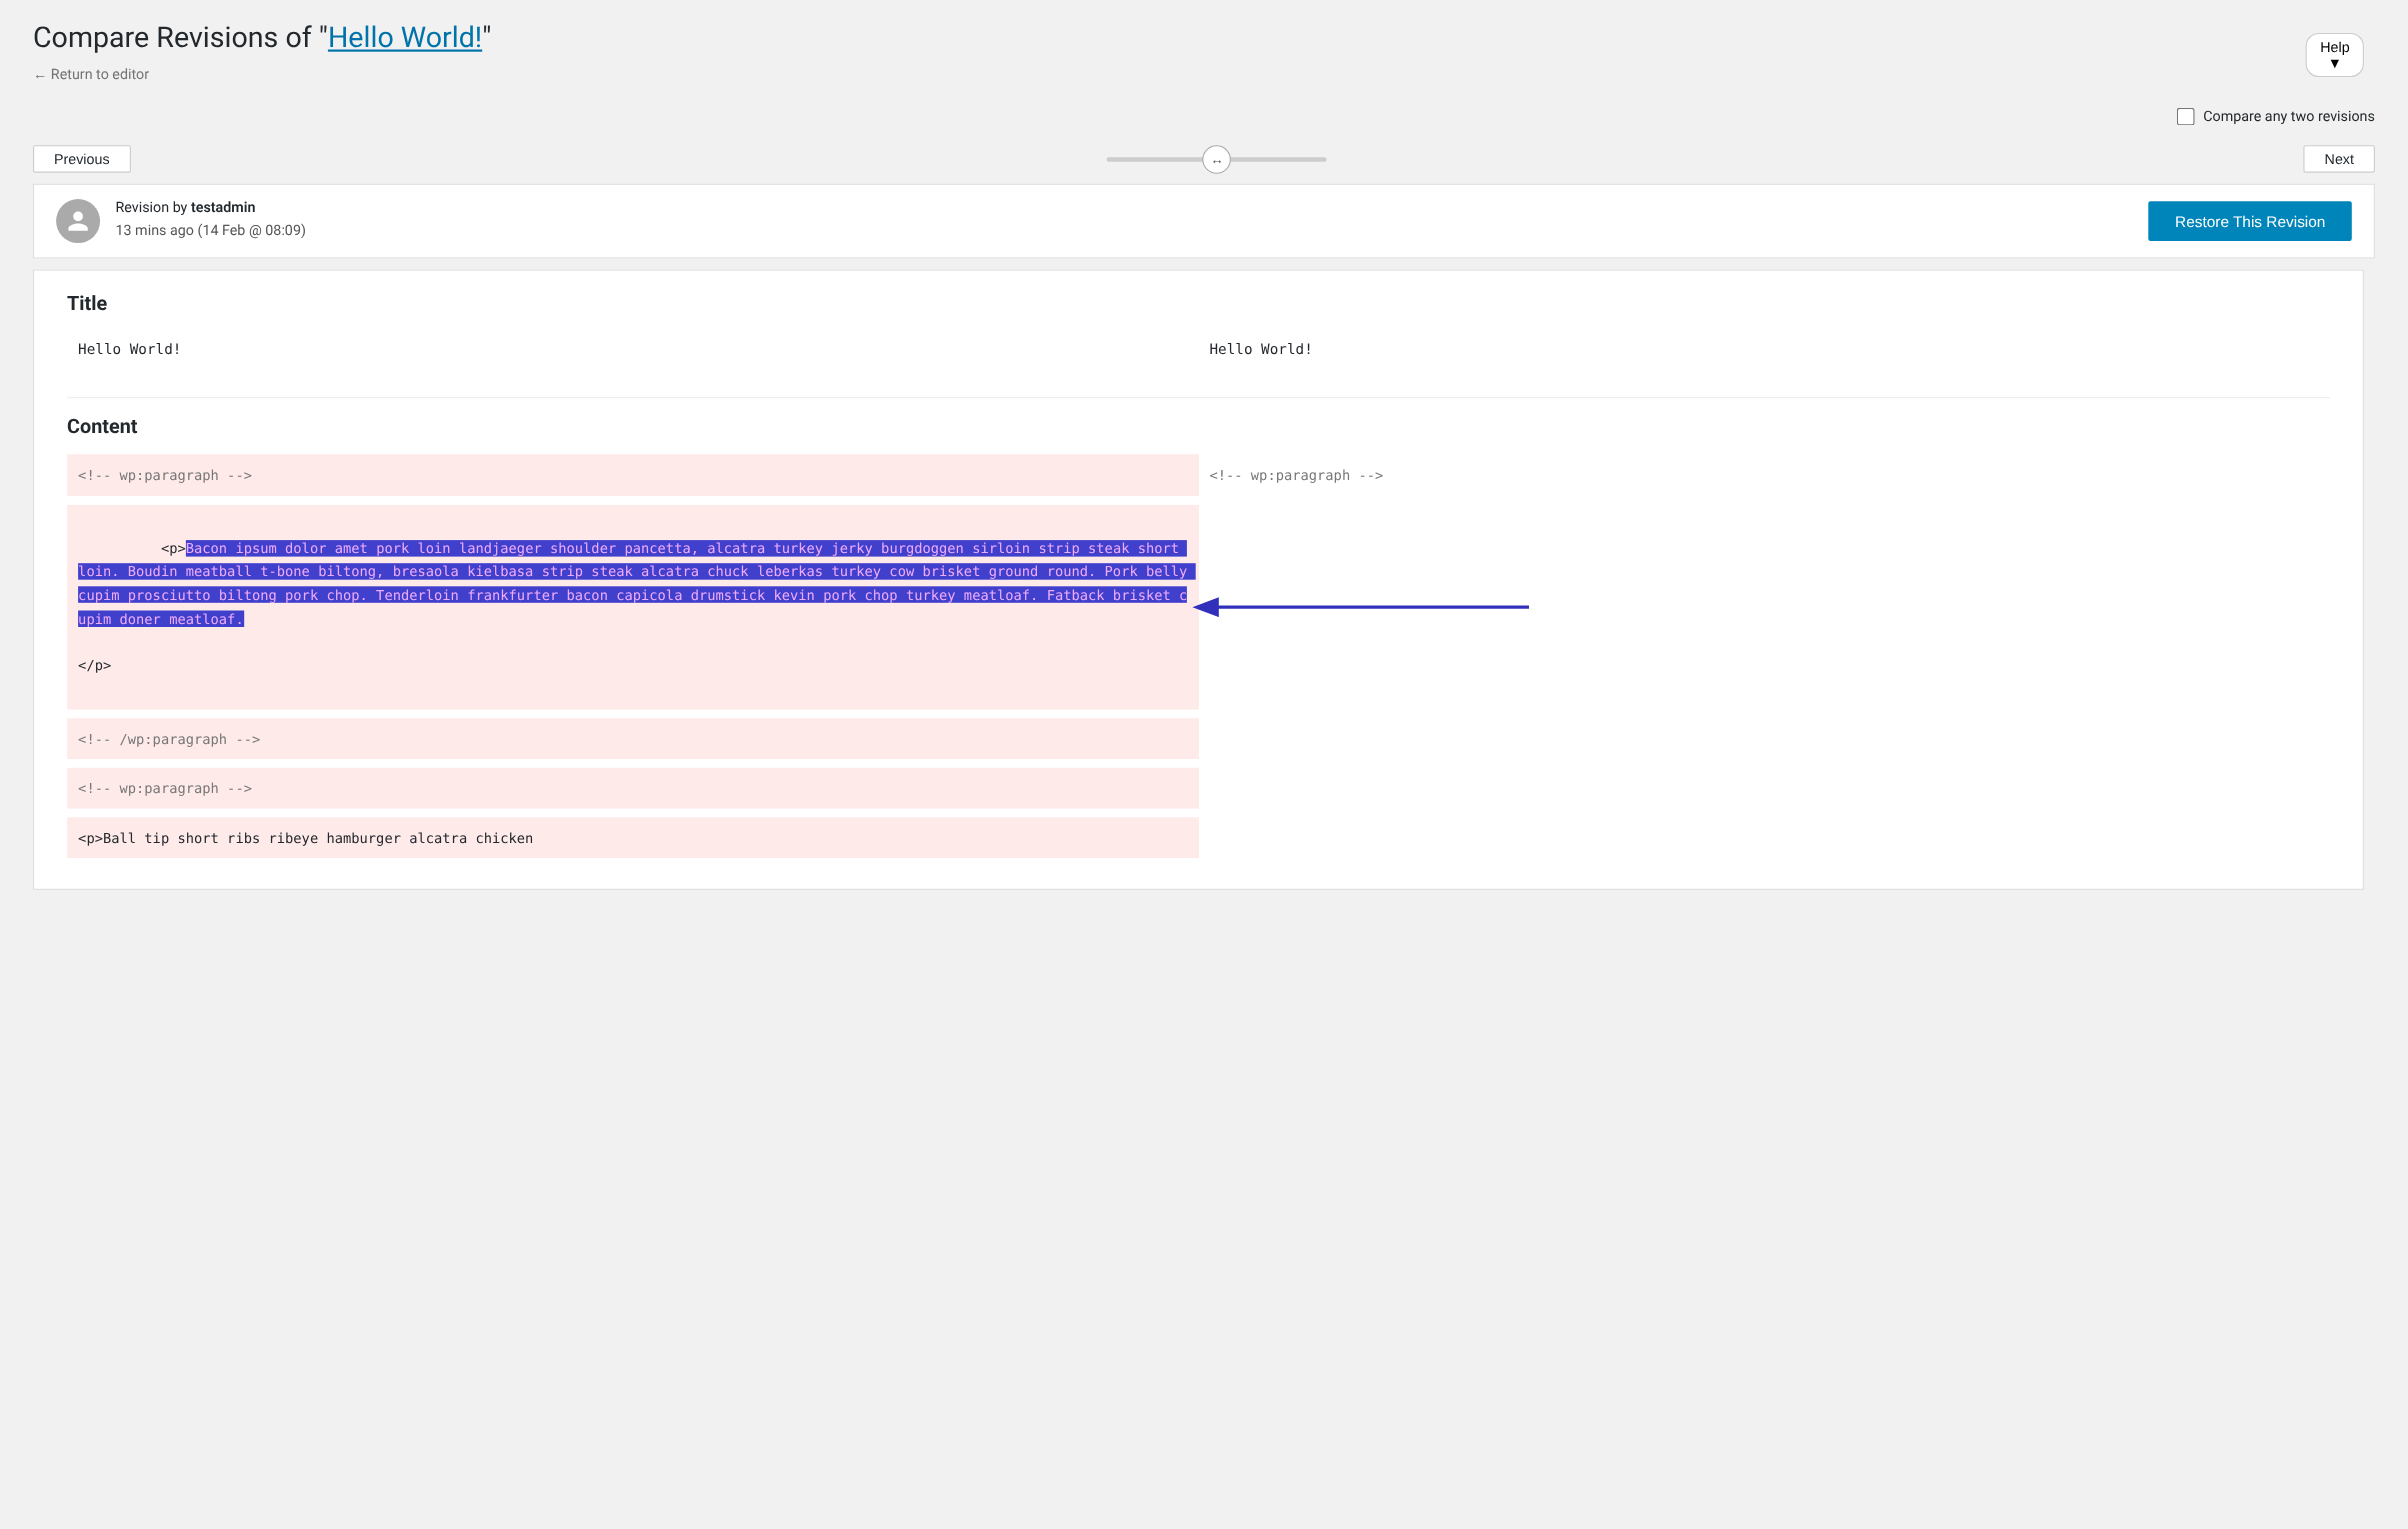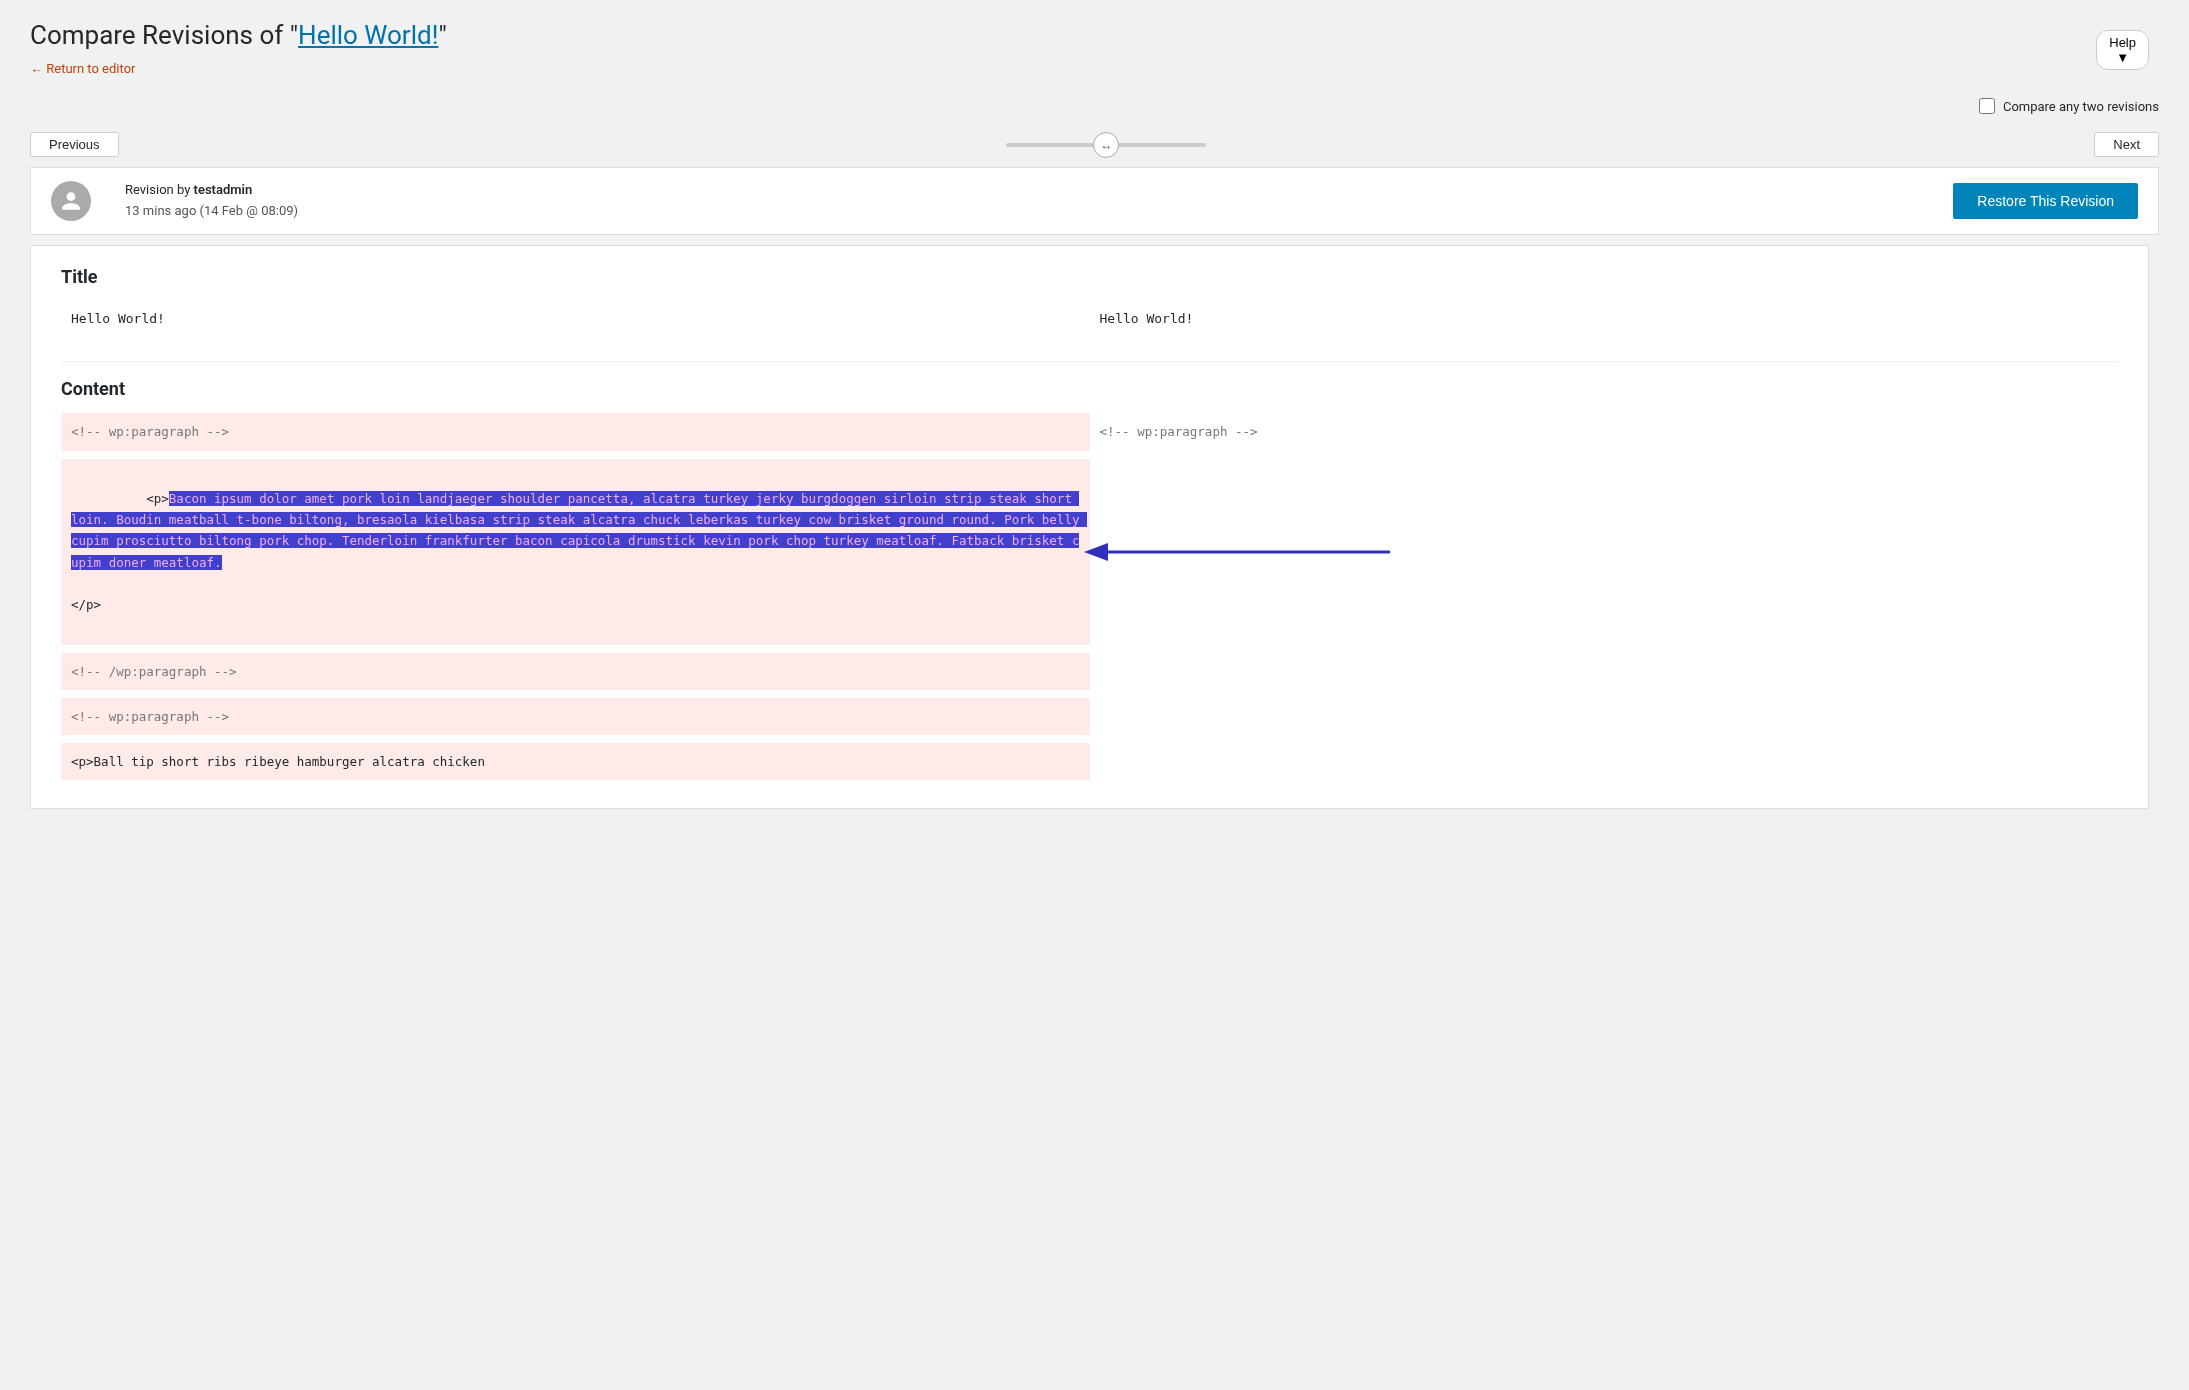--- a/index.html
+++ b/index.html
@@ -20,21 +20,21 @@
       font-size: 26px;
       font-weight: 400;
       color: #23282d;
       margin-bottom: 10px;
     }
     .page-title a {
       color: #0073aa;
       text-decoration: underline;
     }
     .return-link {
-      color: #c2410c;
+      color: #737373;
       text-decoration: none;
       font-size: 13px;
     }
 
     
     .help-btn {
       position: absolute;
       top: 16px;
       right: 20px;
       background: #fff;
@@ -139,21 +139,20 @@
       display: flex;
       align-items: center;
       justify-content: center;
     }
     .avatar-placeholder svg {
       fill: #fff;
     }
     .revision-meta {
       font-size: 13px;
       line-height: 1.6;
-      margin-left: 20px;
     }
     .revision-meta strong {
       font-weight: 600;
     }
     .revision-meta .time {
       color: #555;
     }
     .restore-btn {
       background: #0085ba;
       color: #fff;

